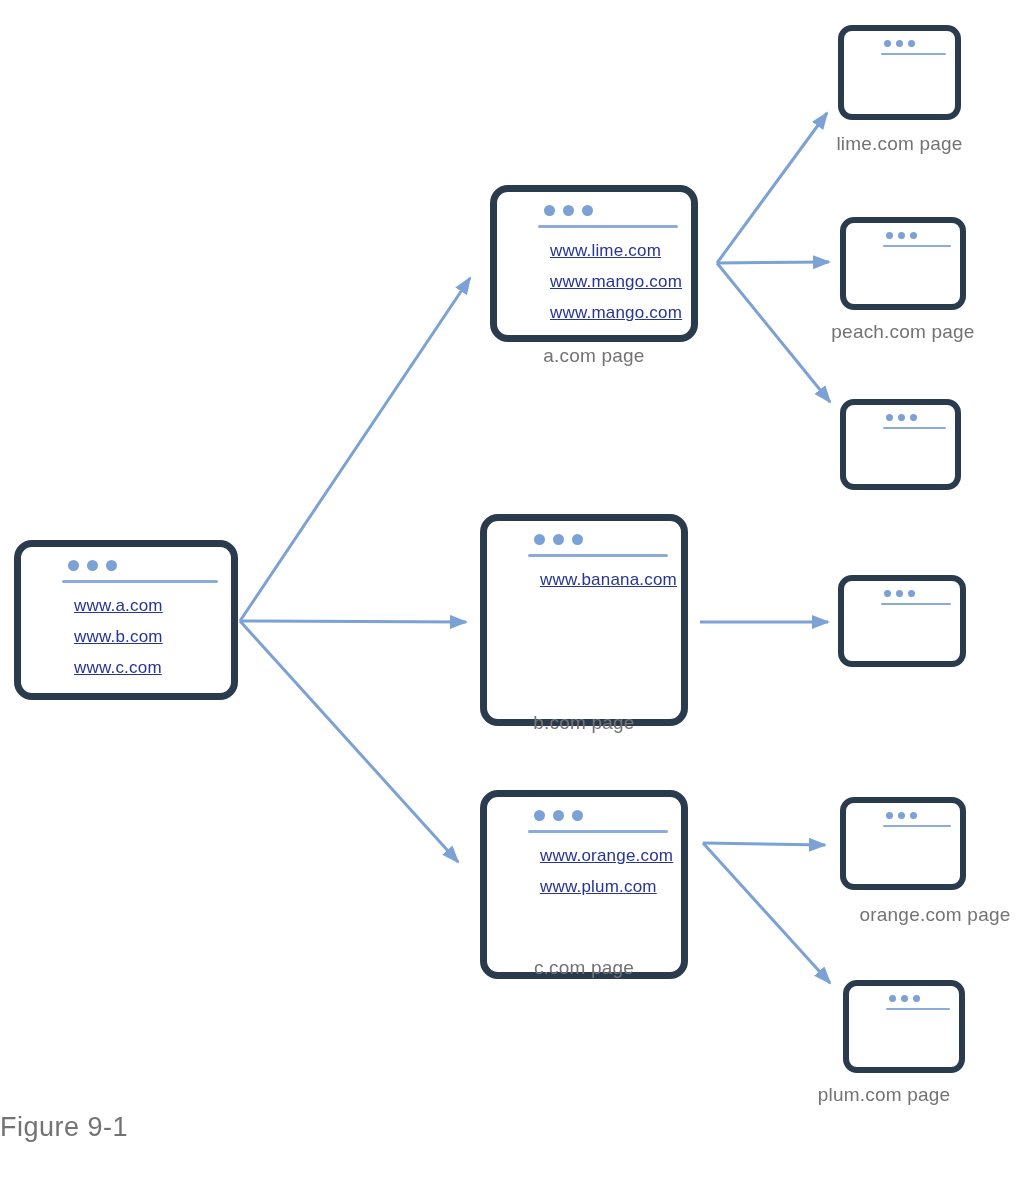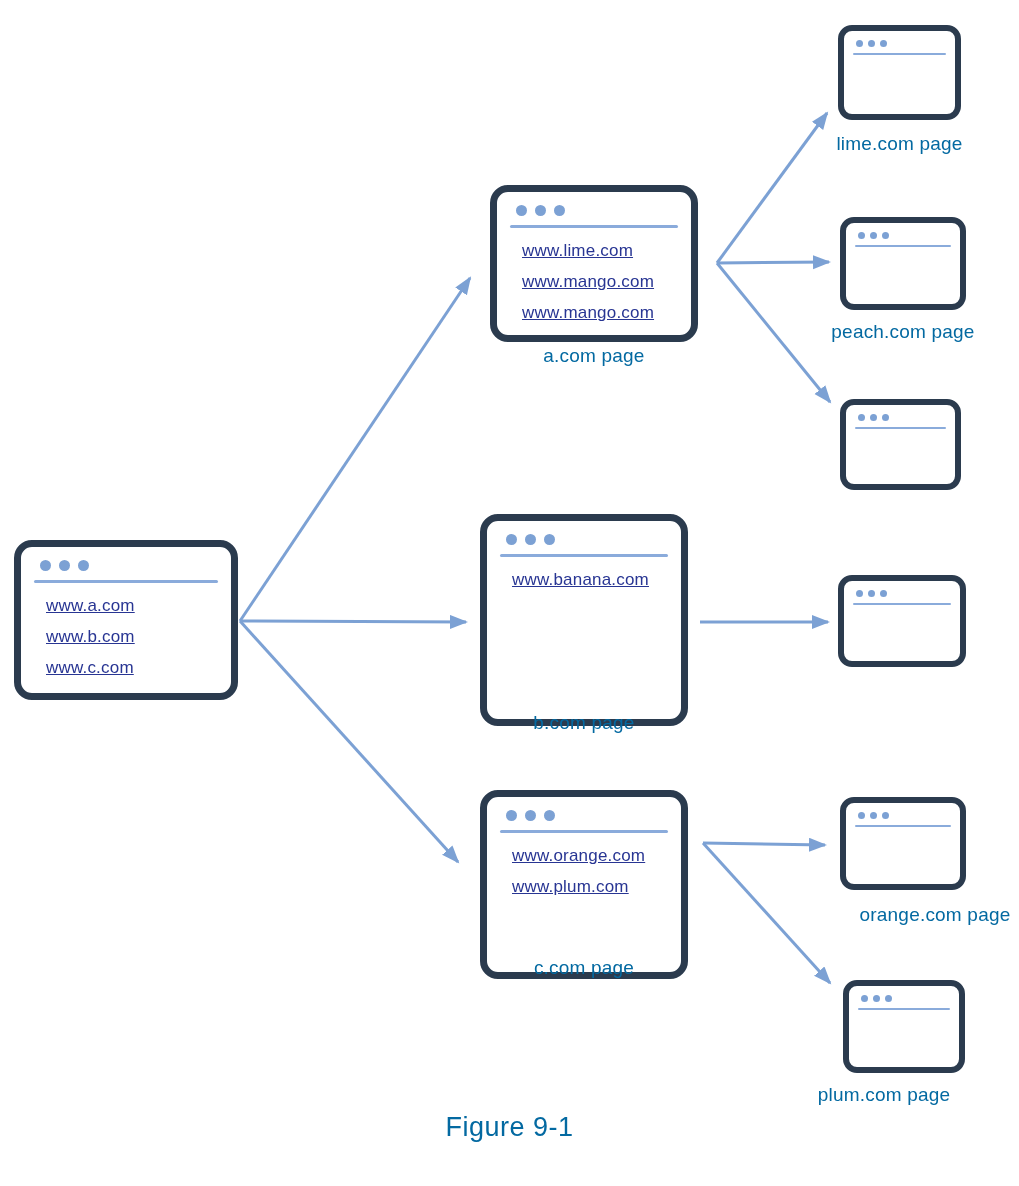--- a/index.html
+++ b/index.html
@@ -2,41 +2,41 @@
 <html><head>
 <meta charset="utf-8">
 <style>
   html,body{margin:0;padding:0;background:#fff;}
   .canvas{
     position:relative;width:1019px;height:1186px;background:#ffffff;
     font-family:"Liberation Sans",sans-serif;overflow:hidden;
   }
   .window{
     position:absolute;background:#ffffff;border:7px solid #2b3b4e;
-    border-radius:18px;box-sizing:border-box;
+    border-radius:18px;box-sizing:border-box;padding-left:28px;
   }
   .window.small{border-width:6px;border-radius:14px;}
   .dots{display:flex;gap:8px;margin:13px 0 0 19px;}
   .dot{width:11px;height:11px;border-radius:50%;background:#7ca1d4;}
   .window.small .dots{gap:5px;margin:9px 0 0 12px;}
   .window.small .dot{width:7px;height:7px;}
   .tline{height:3px;background:#8aabdb;margin:9px 13px 0 13px;border-radius:2px;}
   .window.small .tline{height:2px;margin:6px 9px 0 9px;}
   .links{display:flex;flex-direction:column;gap:11px;margin:13px 0 0 25px;}
   .plink{
     color:#283593;text-decoration:underline;font-size:17px;
     width:max-content;letter-spacing:.2px;
   }
   .wlabel{
-    position:absolute;text-align:center;color:#0369a1;font-size:19px;
+    position:absolute;text-align:center;color:#737373;font-size:19px;
     letter-spacing:.2px;
   }
   .caption{
-    position:absolute;left:0;width:1019px;top:1112px;text-align:center;
-    color:#0369a1;font-size:27px;letter-spacing:.5px;
+    position:absolute;left:0;width:1019px;top:1112px;
+    color:#737373;font-size:27px;letter-spacing:.5px;
   }
   svg.arrows{position:absolute;left:0;top:0;pointer-events:none;}
 </style>
 </head>
 <body>
 
 <div class="canvas">
 
   <svg class="arrows" width="1019" height="1186" viewBox="0 0 1019 1186">
     <defs>

